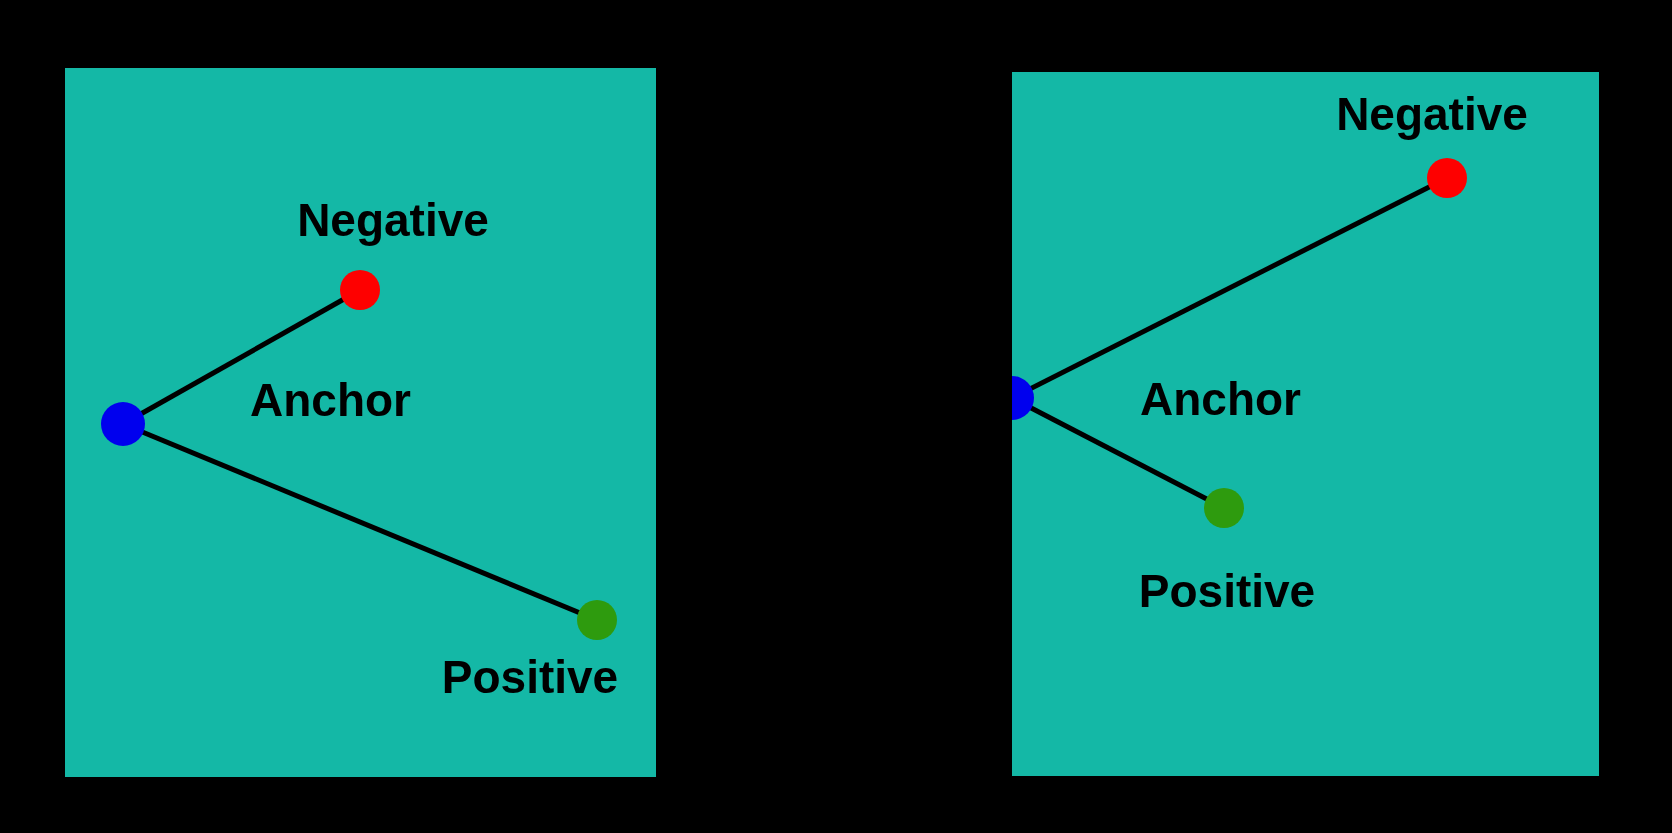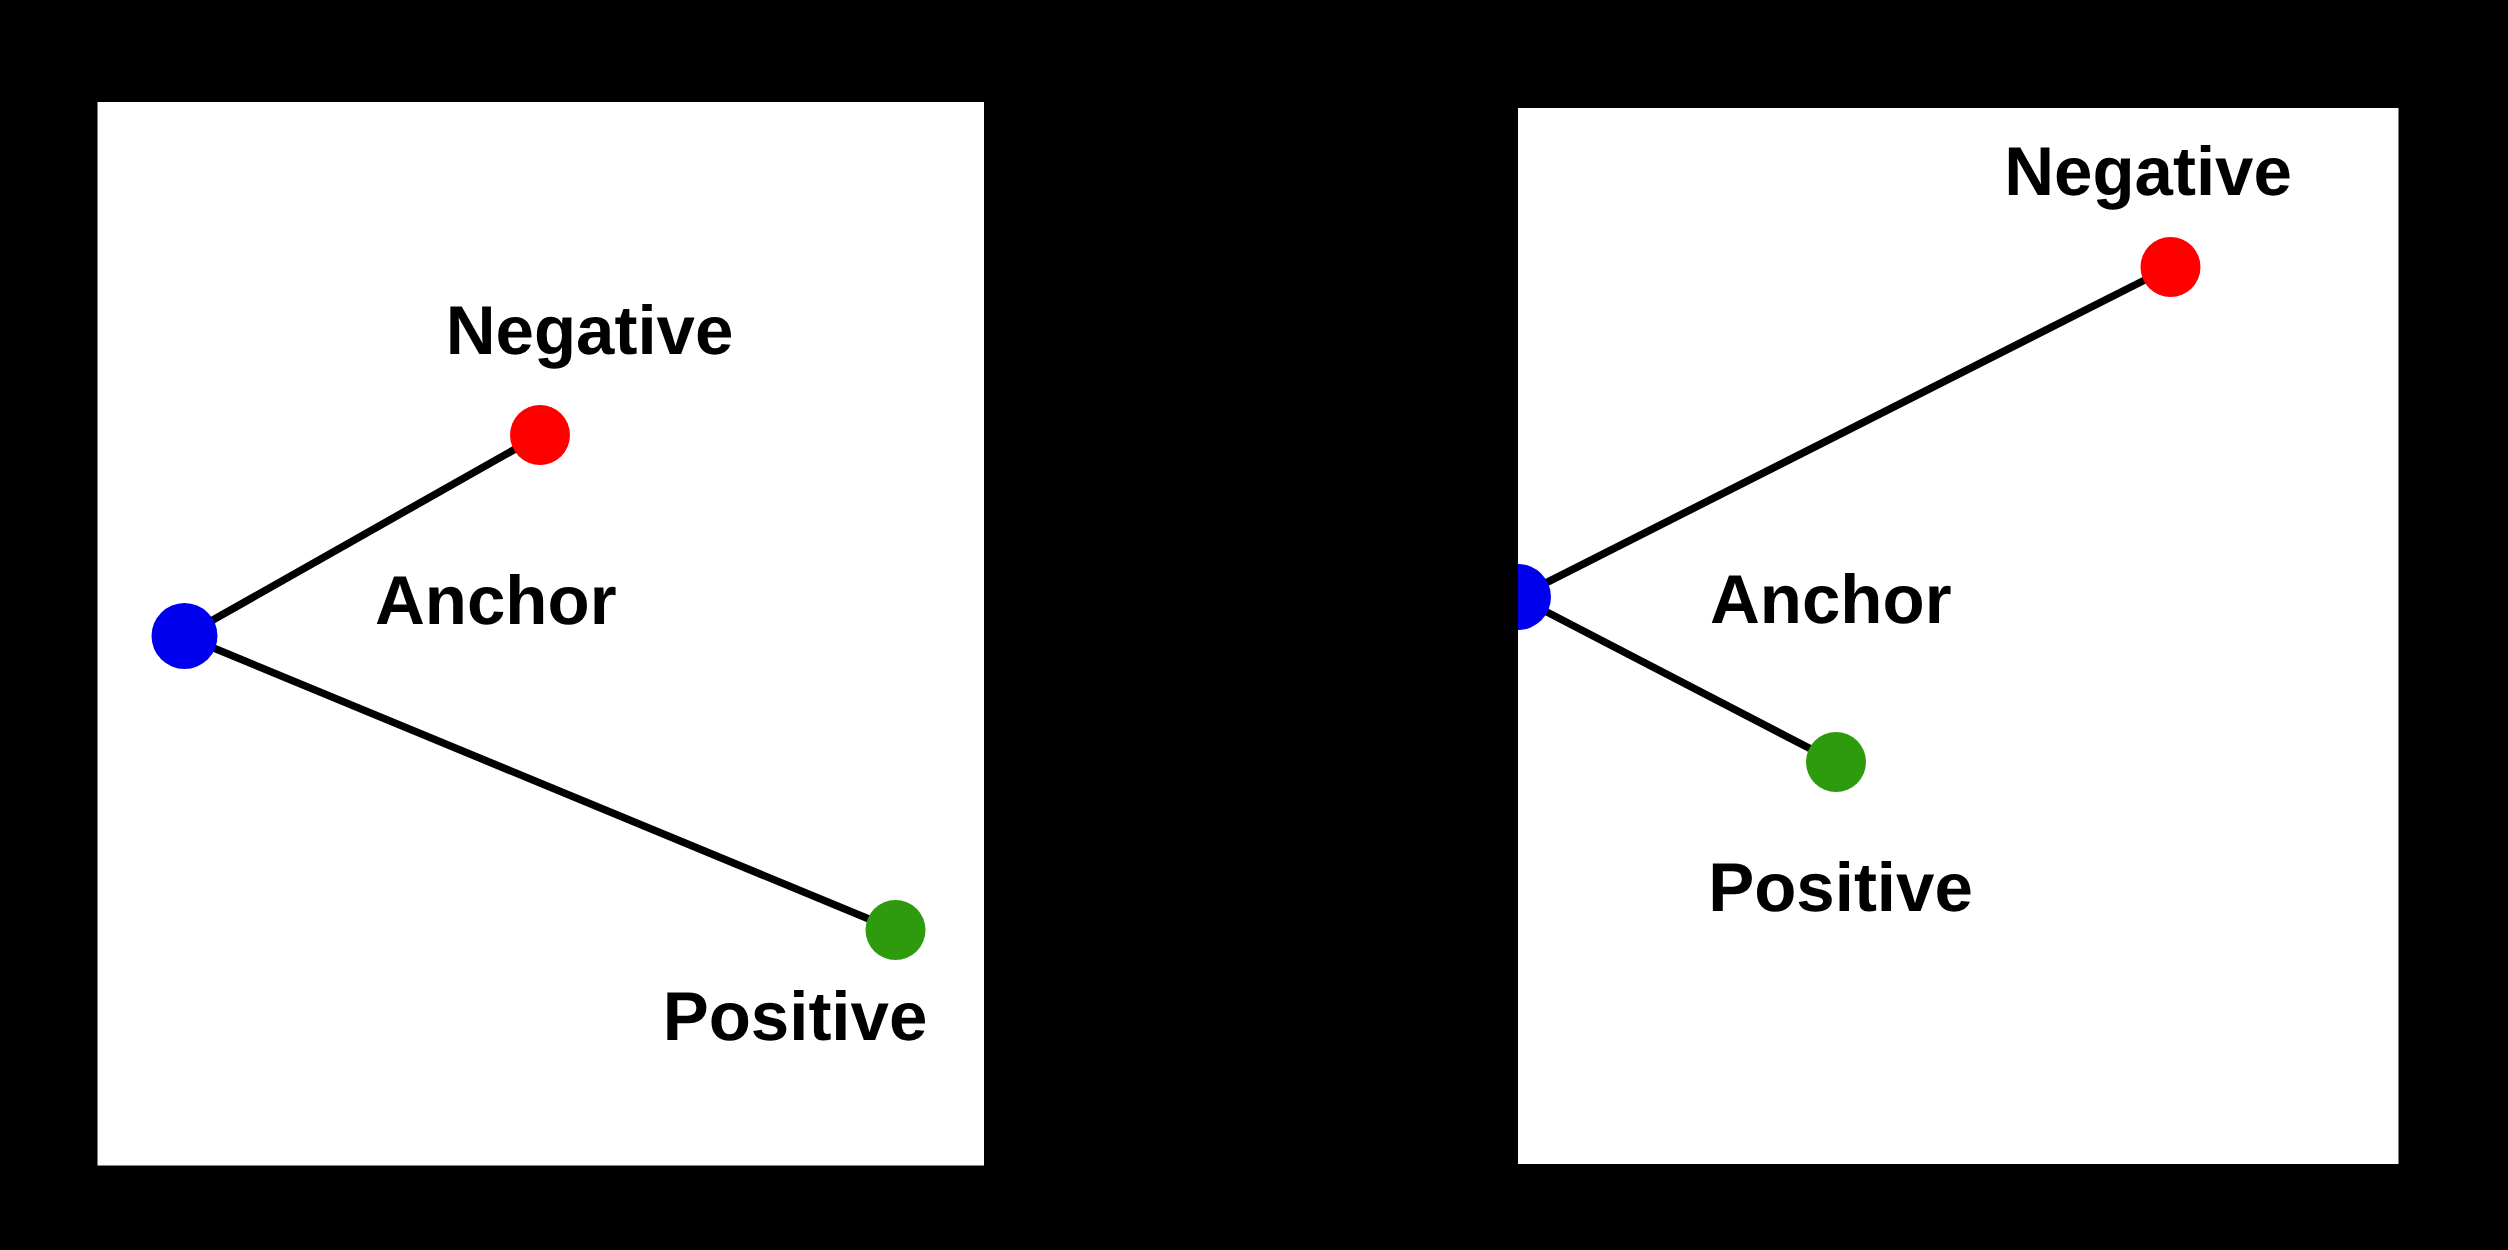--- a/index.html
+++ b/index.html
@@ -15,21 +15,21 @@
     font-family: "Liberation Sans", sans-serif;
   }
   .stage {
     position: relative;
     width: 1672px;
     height: 833px;
     background: #000000;
   }
   .panel {
     position: absolute;
-    background: #ffffff;
+    background: #14b8a6;
     overflow: visible;
     text-align: center;
   }
   .panel svg {
     display: block;
     width: 100%;
     height: 100%;
   }
   .panel-left {
     left: 65px;

